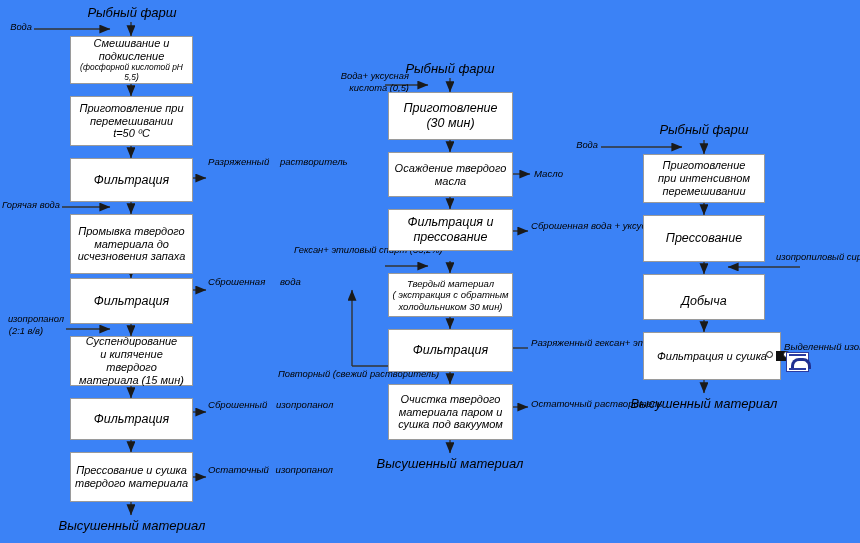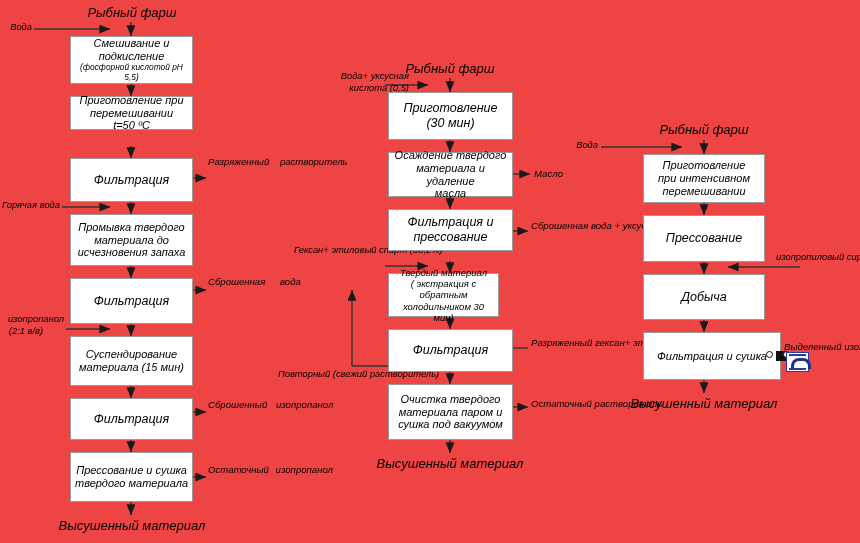--- a/index.html
+++ b/index.html
@@ -1,20 +1,20 @@
 <!DOCTYPE html>
 <html lang="ru"><head>
 <meta charset="utf-8">
 <title>Process Flow Diagrams</title>
 <style>
   html,body{margin:0;padding:0;background:#ffffff;}
   #root{
     position:relative;
     width:860px;height:543px;
-    background:#ef4444;
+    background:#3b82f6;
     font-family:"Liberation Sans","DejaVu Sans",sans-serif;
     overflow:hidden;
   }
   svg.wires{position:absolute;left:0;top:0;width:860px;height:543px;pointer-events:none;}
 
   .box{
     position:absolute;
     box-sizing:border-box;
     border:1px solid #9a9a9a;
     background:#ffffff;
@@ -176,55 +176,56 @@
   </div>
 
   <div class="box b-md" style="left:70px;top:36px;width:123px;height:48px;">
     <span>
       <span class="ln">Смешивание и</span>
       <span class="ln">подкисление</span>
       <span class="ln b-xs" style="font-size:8.4px;">(фосфорной кислотой рН 5,5)</span>
     </span>
   </div>
 
-  <div class="box b-md" style="left:70px;top:96px;width:123px;height:34px;">
+  <div class="box b-md" style="left:70px;top:96px;width:123px;height:50px;">
     <span>
       <span class="ln">Приготовление при</span>
       <span class="ln">перемешивании</span>
       <span class="ln">t=50 ºC</span>
     </span>
   </div>
 
   <div class="box b-lg" style="left:70px;top:158px;width:123px;height:44px;">
     <span class="ln">Фильтрация</span>
   </div>
   <div class="lbl l-out" style="left:208px;top:156px;">
     <span class="ln">Разряженный</span>
     <span class="ln" style="padding-left:8px;">растворитель</span>
   </div>
 
-  <div class="box b-md" style="left:70px;top:214px;width:123px;height:52px;">
+  <div class="box b-md" style="left:70px;top:214px;width:123px;height:60px;">
     <span>
       <span class="ln">Промывка твердого</span>
       <span class="ln">материала  до</span>
       <span class="ln">исчезновения запаха</span>
     </span>
   </div>
 
   <div class="box b-lg" style="left:70px;top:278px;width:123px;height:46px;">
     <span class="ln">Фильтрация</span>
   </div>
   <div class="lbl l-out" style="left:208px;top:276px;">
     <span class="ln">Сброшенная</span>
     <span class="ln" style="padding-left:12px;">вода</span>
   </div>
 
   <div class="box b-md" style="left:70px;top:336px;width:123px;height:50px;">
     <span>
       <span class="ln">Суспендирование</span>
+      <span class="ln">и кипячение твердого</span>
       <span class="ln">материала (15 мин)</span>
     </span>
   </div>
 
   <div class="box b-lg" style="left:70px;top:398px;width:123px;height:42px;">
     <span class="ln">Фильтрация</span>
   </div>
   <div class="lbl l-out" style="left:208px;top:399px;">
     <span class="ln">Сброшенный</span>
     <span class="ln" style="padding-left:6px;">изопропанол</span>
@@ -264,40 +265,39 @@
   <div class="box b-lg" style="left:388px;top:92px;width:125px;height:48px;">
     <span>
       <span class="ln">Приготовление</span>
       <span class="ln">(30 мин)</span>
     </span>
   </div>
 
   <div class="box b-md" style="left:388px;top:152px;width:125px;height:45px;">
     <span>
       <span class="ln">Осаждение твердого</span>
-      <span class="ln">материала и удаление</span>
       <span class="ln">масла</span>
     </span>
   </div>
   <div class="lbl l-out" style="left:534px;top:168px;font-style:italic;">
     <span class="ln">Масло</span>
   </div>
 
   <div class="box b-lg" style="left:388px;top:209px;width:125px;height:42px;">
     <span>
       <span class="ln">Фильтрация и</span>
       <span class="ln">прессование</span>
     </span>
   </div>
   <div class="lbl l-out" style="left:531px;top:220px;">
     <span class="ln">Сброшенная вода +</span>
     <span class="ln">уксусная кислота</span>
   </div>
 
-  <div class="box b-sm" style="left:388px;top:273px;width:111px;height:44px;">
+  <div class="box b-sm" style="left:388px;top:273px;width:125px;height:44px;">
     <span>
       <span class="ln">Твердый    материал</span>
       <span class="ln">( экстракция с обратным</span>
       <span class="ln">холодильником 30 мин)</span>
     </span>
   </div>
 
   <div class="box b-lg" style="left:388px;top:329px;width:125px;height:43px;">
     <span class="ln">Фильтрация</span>
   </div>
@@ -333,21 +333,21 @@
       <span class="ln">Приготовление</span>
       <span class="ln">при интенсивном</span>
       <span class="ln">перемешивании</span>
     </span>
   </div>
 
   <div class="box b-lg" style="left:643px;top:215px;width:122px;height:47px;">
     <span class="ln">Прессование</span>
   </div>
 
-  <div class="box b-lg" style="left:643px;top:274px;width:122px;height:46px;">
+  <div class="box b-lg" style="left:643px;top:274px;width:122px;height:46px;align-items:flex-end;">
     <span class="ln">Добыча</span>
   </div>
 
   <div class="box b-md" style="left:643px;top:332px;width:138px;height:48px;">
     <span class="ln">Фильтрация и сушка</span>
   </div>
 
   <div class="lbl l-out" style="left:784px;top:341px;">
     <span class="ln">Выделенный</span>
     <span class="ln">изопропиловый</span>

